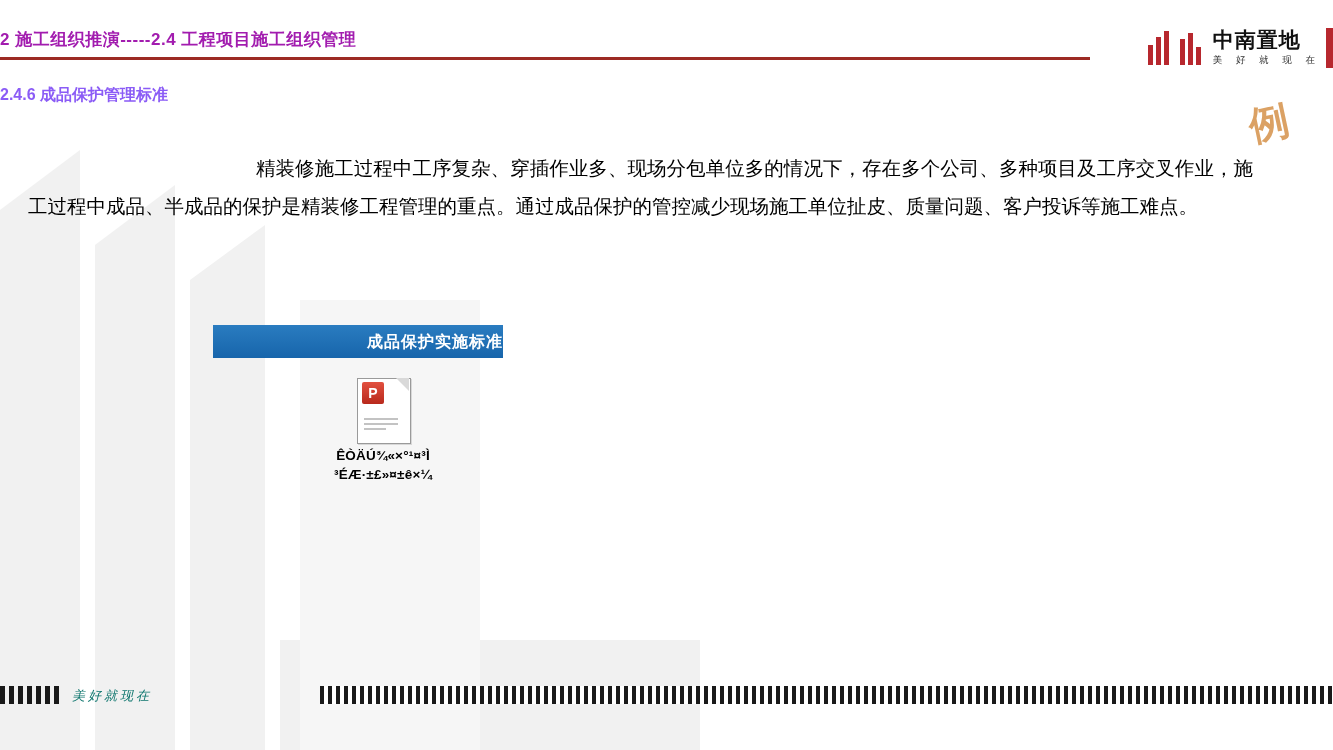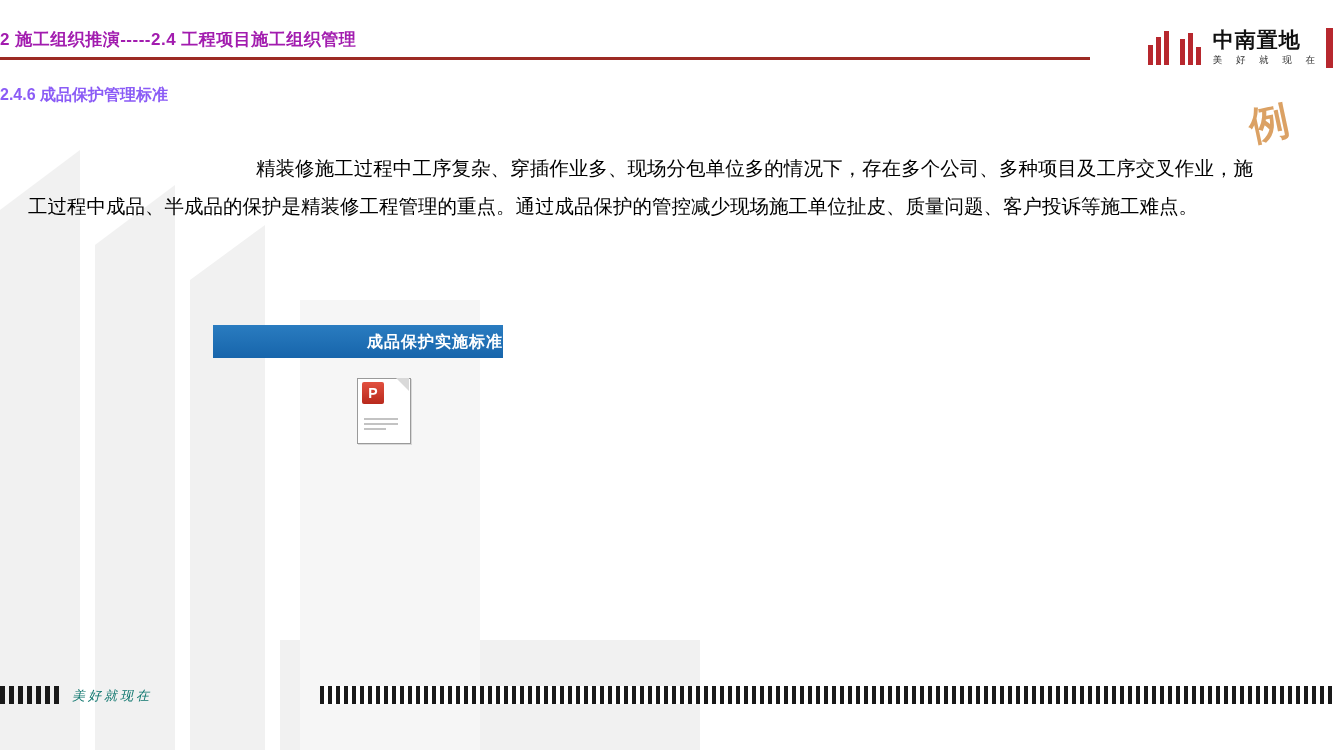--- a/index.html
+++ b/index.html
@@ -343,20 +343,24 @@
   <div class="doc-icon">
     <div class="doc-page"></div>
     <div class="doc-fold"></div>
     <div class="doc-badge">P</div>
     <div class="doc-lines">
       <i></i>
         <i></i>
         <i style="width:22px"></i>
     </div>
   </div>
+  <div class="embed-caption">
+    <div>ÊÒÄÚ¾«×°¹¤³Ì</div>
+    <div>³ÉÆ·±£»¤±ê×¼</div>
+  </div>
 </div>
 
 <div class="footer">
   <div class="footer-dashes-left">
     <i></i>
       <i></i>
       <i></i>
       <i></i>
       <i></i>
       <i></i>

